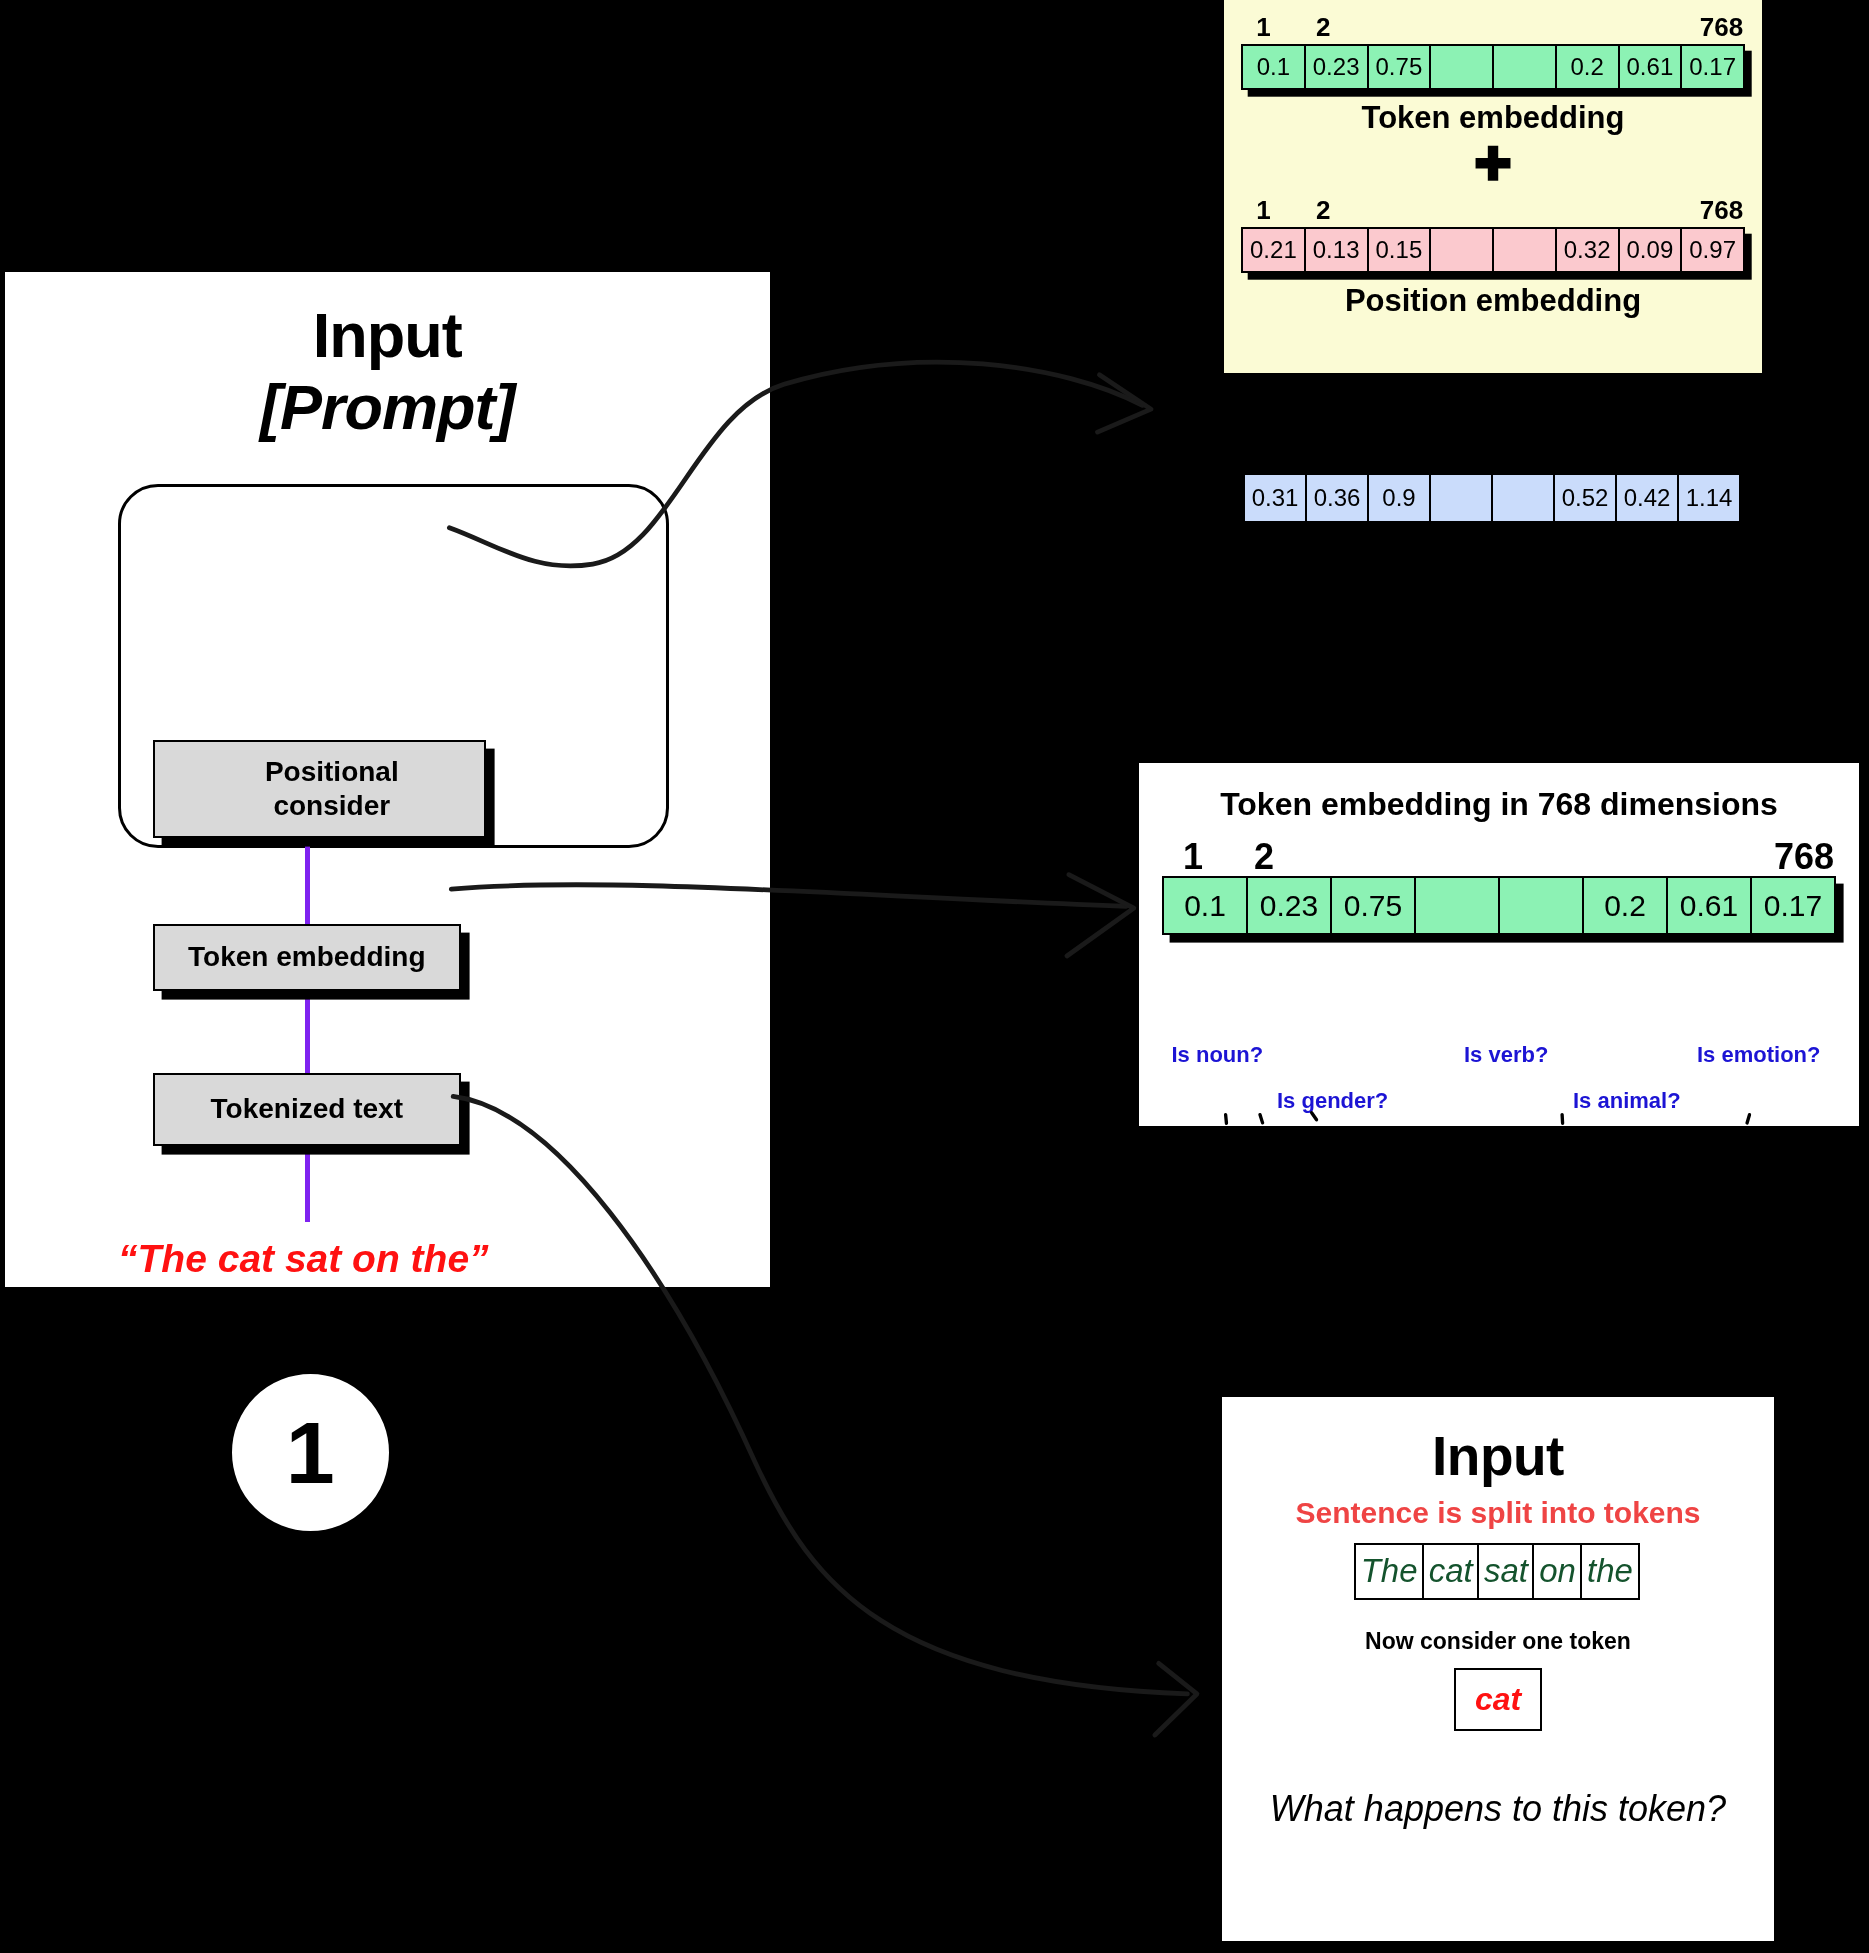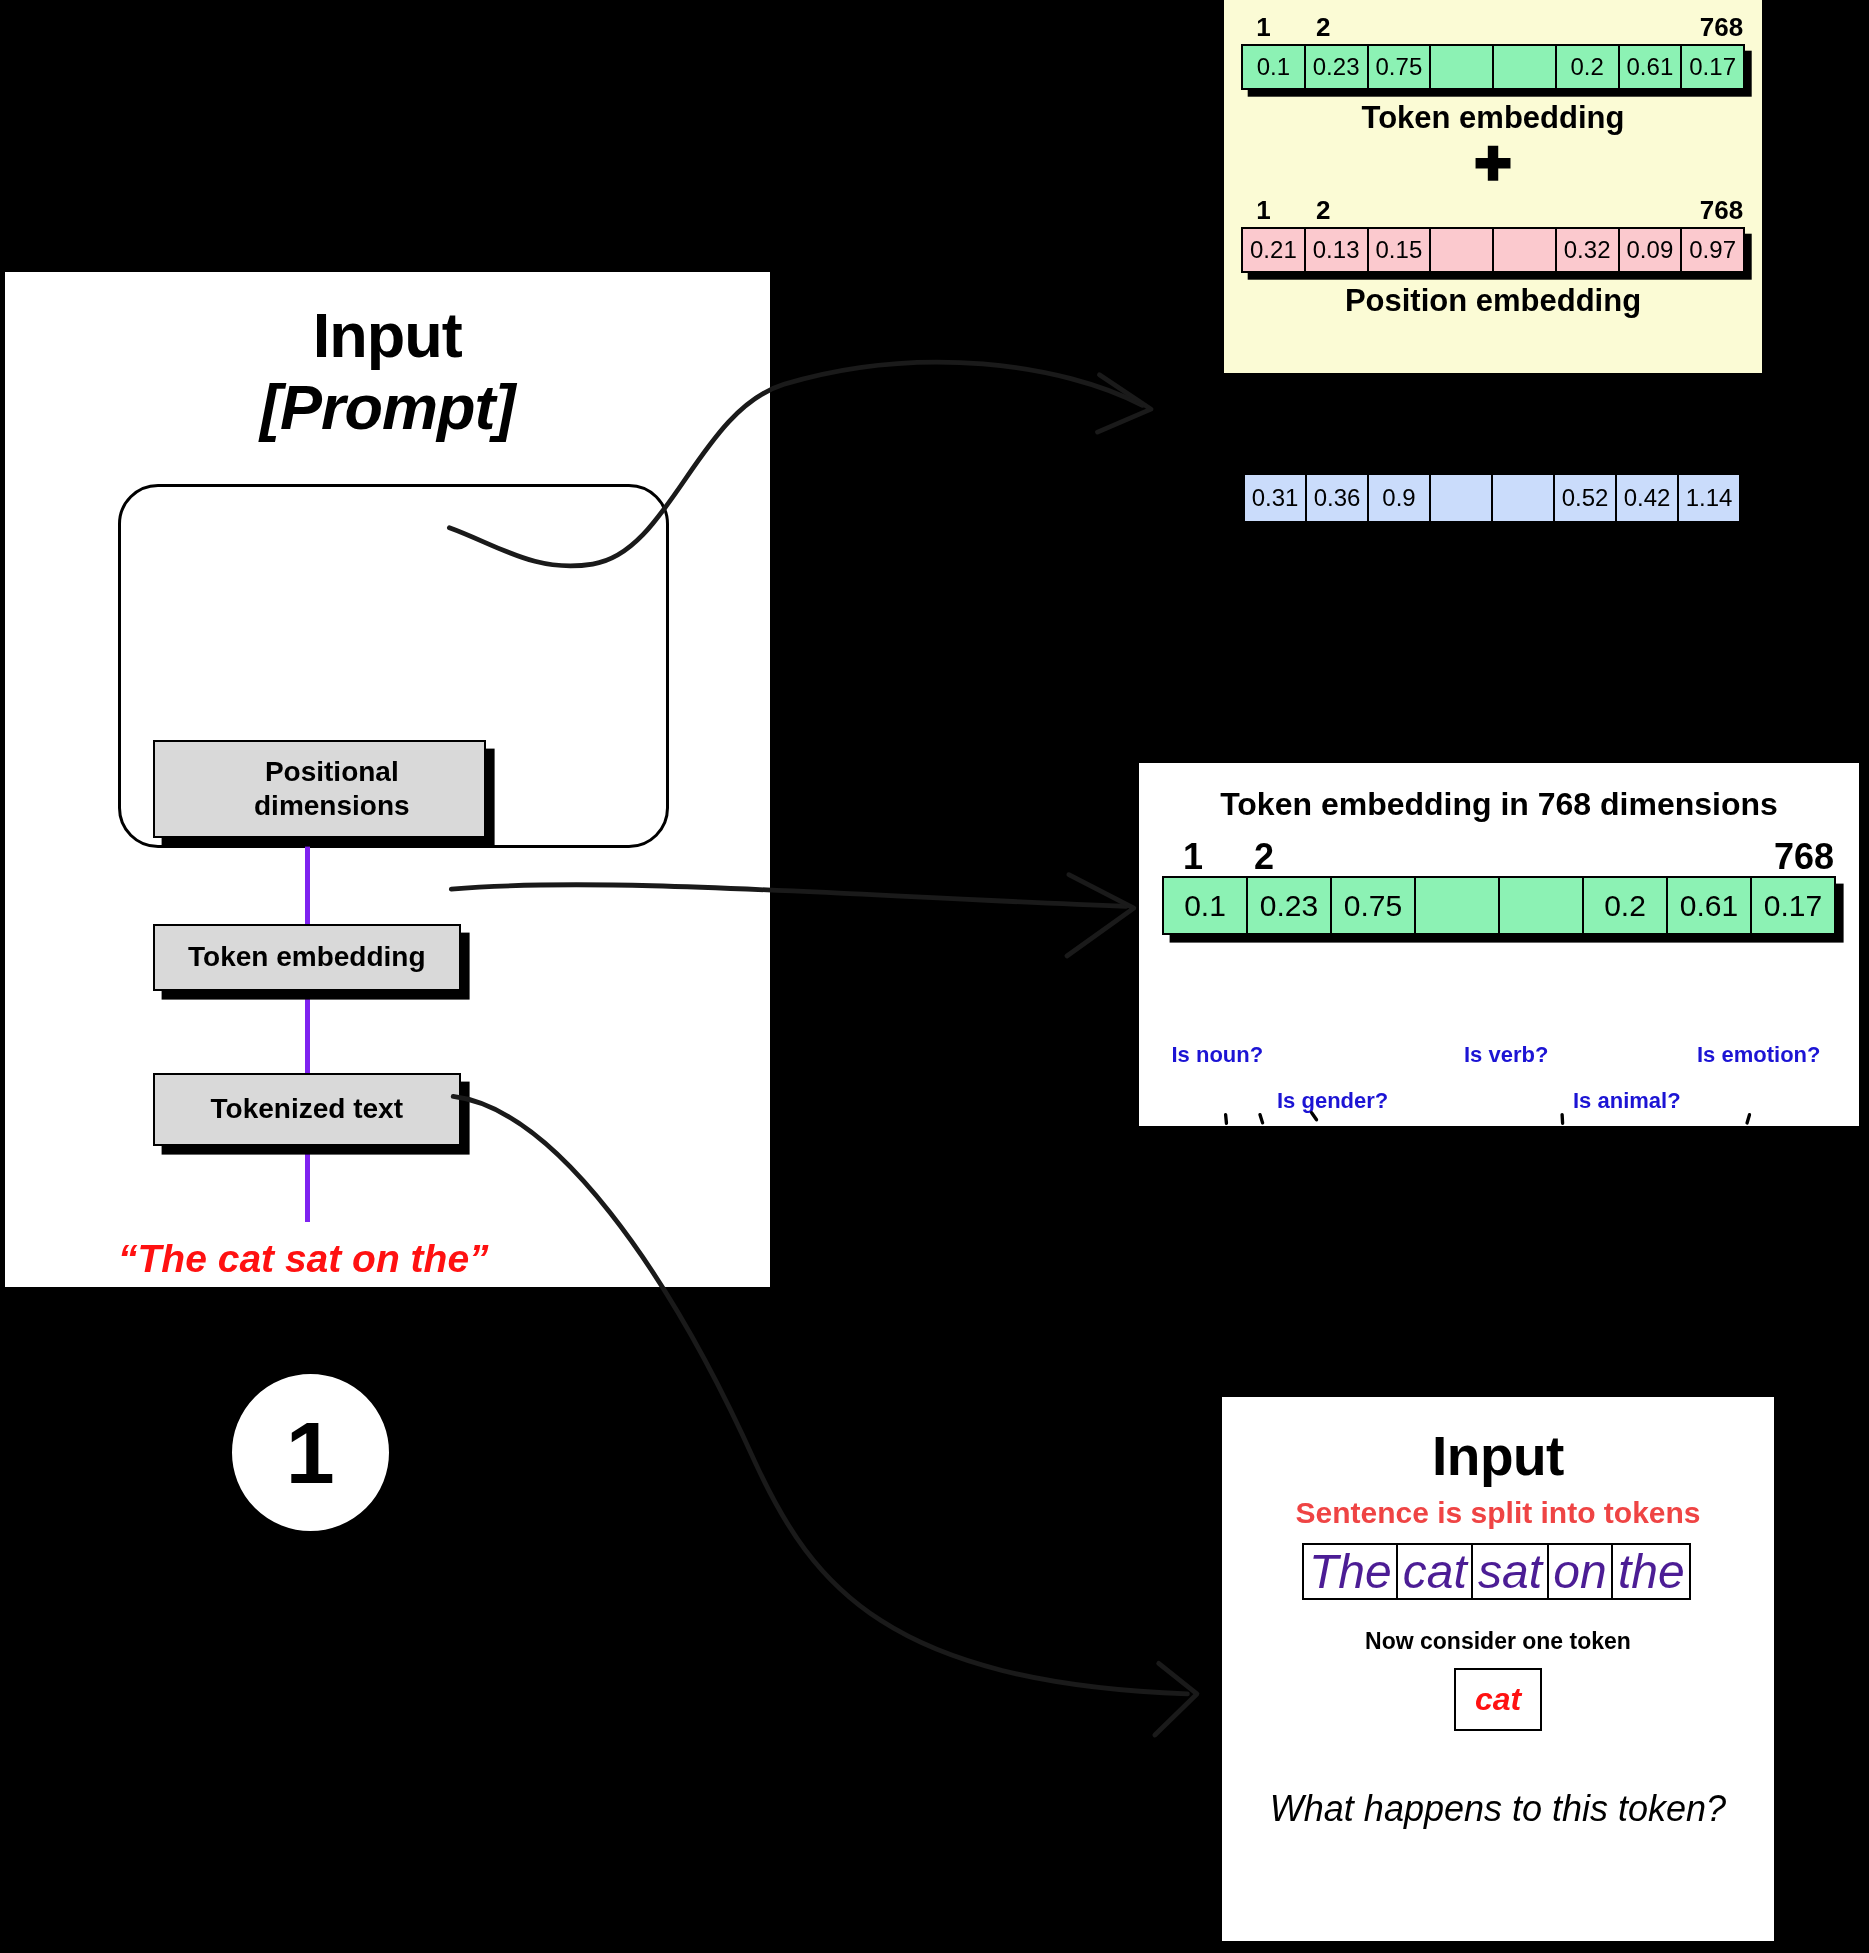--- a/index.html
+++ b/index.html
@@ -297,23 +297,23 @@
   }
   #token-row .tok {
     border: 2.4px solid #000;
     margin-left: -2.4px;
     padding: 1.9px 4.8px;
     min-width: 40px;
     height: 57px;
     display: flex;
     align-items: center;
     justify-content: center;
-    font-size: 48px;
+    font-size: 33px;
     font-style: italic;
-    color: #4c1d95;
+    color: #14532d;
     background: #fff;
     box-sizing: border-box;
   }
   #input-sub2 {
     text-align: center;
     font-weight: bold;
     font-size: 23px;
     color: #000;
     margin-top: 28px;
   }
@@ -350,21 +350,21 @@
 
   <div id="left-panel">
     <div id="left-title">
       <span>Input</span>
       <span class="t-prompt">[Prompt]</span>
     </div>
 
     <div id="rounded-box"></div>
 
     <div class="flow-box" id="box-positional">
-      <span><span>Positional</span><br><span>dimensions</span></span>
+      <span><span>Positional</span><br><span>consider</span></span>
     </div>
     <div class="purple-line" id="pl-1"></div>
     <div class="flow-box" id="box-token">
       <span>Token embedding</span>
     </div>
     <div class="purple-line" id="pl-2"></div>
     <div class="flow-box" id="box-tokenized">
       <span>Tokenized text</span>
     </div>
     <div class="purple-line" id="pl-3"></div>

